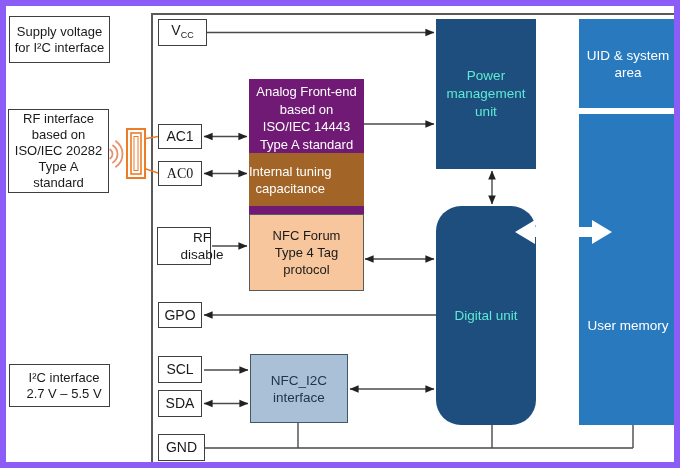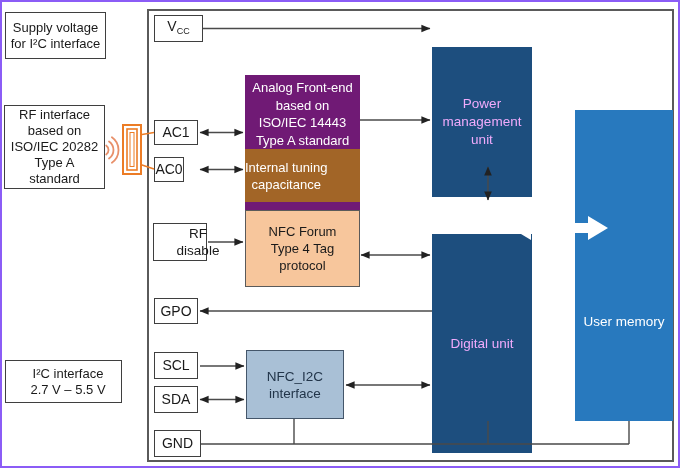--- a/index.html
+++ b/index.html
@@ -1,29 +1,29 @@
 <!DOCTYPE html>
 <html><head>
 <meta charset="utf-8">
 <style>
   html,body{margin:0;padding:0;background:#fff;}
   .stage{
     position:relative;width:680px;height:468px;box-sizing:border-box;
-    background:#ffffff;border:2px solid #8b5cf6;overflow:hidden;
+    background:#ffffff;border:6px solid #8b5cf6;overflow:hidden;
     font-family:"Liberation Sans",sans-serif;color:#1a1a1a;
   }
   .box{position:absolute;box-sizing:border-box;display:flex;align-items:center;
        justify-content:center;text-align:center;z-index:2;}
   .lbl{white-space:pre-line;}
   .chip{position:absolute;left:145px;top:7px;width:527px;height:453px;
         border:2px solid #5a5a5a;box-sizing:border-box;z-index:1;background:transparent;}
   .ann{background:#fff;border:1.5px solid #3f3f3f;font-size:13px;line-height:16px;}
   .pin{background:#fff;border:1.5px solid #3f3f3f;font-size:14px;line-height:17px;}
   .sub{font-size:9px;vertical-align:-3px;letter-spacing:0;}
-  .dark{background:#1d4e7e;color:#f0abfc;font-size:13.5px;line-height:18px;margin-top:32px;}
+  .dark{background:#1d4e7e;color:#5eead4;font-size:13.5px;line-height:18px;}
   .mid{background:#2879be;color:#fff;font-size:13.5px;line-height:17px;}
   .afe{background:#701a75;color:#fff;font-size:13px;line-height:17.5px;
        display:block;text-align:center;}
   .afe-text{padding-top:4px;}
   .tuning{position:absolute;left:0;top:74px;width:100%;height:53px;background:#a26527;
           color:#fff;display:flex;align-items:center;justify-content:flex-start;
           font-size:13px;line-height:17px;}
   .forum{background:#f7c69c;border:1px solid #5a5a5a;color:#1a1a1a;
          font-size:13px;line-height:17px;}
   .i2c{background:#a9c0d6;border:1px solid #44566a;color:#22354a;
@@ -43,32 +43,32 @@
     <div class="lbl">Supply voltage
 for I²C interface</div>
   </div>
   <div class="box ann" style="left:2px;top:103px;width:101px;height:84px;">
     <div class="lbl">RF interface
 based on
 ISO/IEC 20282
 Type A
 standard</div>
   </div>
-  <div class="box ann" style="left:3px;top:358px;width:117px;height:43px;padding-left:9px;">
+  <div class="box ann" style="left:3px;top:358px;width:101px;height:43px;padding-left:9px;">
     <div class="lbl">I²C interface
 2.7 V – 5.5 V</div>
   </div>
 
   <div class="box pin" style="left:152px;top:13px;width:49px;height:27px;">
     <span><span>V</span><span class="sub">CC</span></span>
   </div>
   <div class="box pin" style="left:152px;top:118px;width:44px;height:25px;">
     <span class="lbl">AC1</span>
   </div>
-  <div class="box pin" style="left:152px;top:155px;width:30px;height:25px;">
+  <div class="box pin" style="left:152px;top:155px;width:44px;height:25px;font-family:Liberation Serif, serif;">
     <span class="lbl">AC0</span>
   </div>
   <div class="box pin" style="left:151px;top:221px;width:54px;height:38px;font-size:13.5px;padding-left:36px;">
     <span class="lbl">RF
 disable</span>
   </div>
   <div class="box pin" style="left:152px;top:296px;width:44px;height:26px;">
     <span class="lbl">GPO</span>
   </div>
   <div class="box pin" style="left:152px;top:350px;width:44px;height:27px;">
@@ -99,22 +99,26 @@
   <div class="box i2c" style="left:244px;top:348px;width:98px;height:69px;">
     <span class="lbl">NFC_I2C
 interface</span>
   </div>
 
   <div class="box dark" style="left:430px;top:13px;width:100px;height:150px;">
     <span class="lbl">Power
 management
 unit</span>
   </div>
-  <div class="box dark" style="left:430px;top:200px;width:100px;height:219px;">
+  <div class="box dark" style="left:430px;top:200px;width:100px;height:219px;border-radius:25px;">
     <span class="lbl">Digital unit</span>
+  </div>
+  <div class="box mid" style="left:573px;top:13px;width:98px;height:89px;">
+    <span class="lbl">UID &amp; system
+area</span>
   </div>
   <div class="box mid usermem" style="left:573px;top:108px;width:98px;height:311px;">
     <span class="lbl">User memory</span>
   </div>
 
   <svg class="overlay" viewBox="0 0 680 468">
     <defs>
       <marker id="ah" markerUnits="userSpaceOnUse" markerWidth="10" markerHeight="10" refX="8.6" refY="5" orient="auto-start-reverse">
         <path d="M0,1.2 L9,5 L0,8.8 Z" fill="#222"></path>
       </marker>

